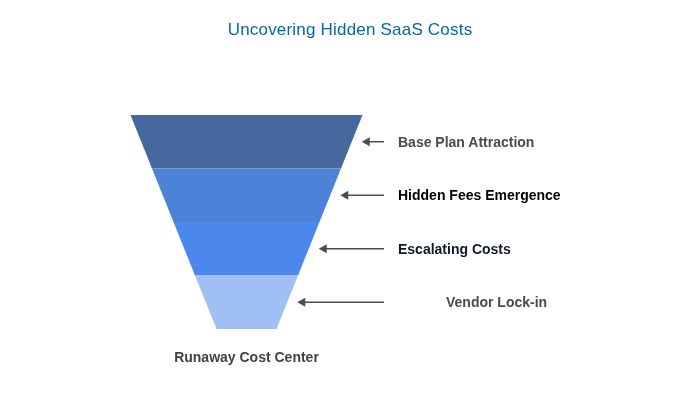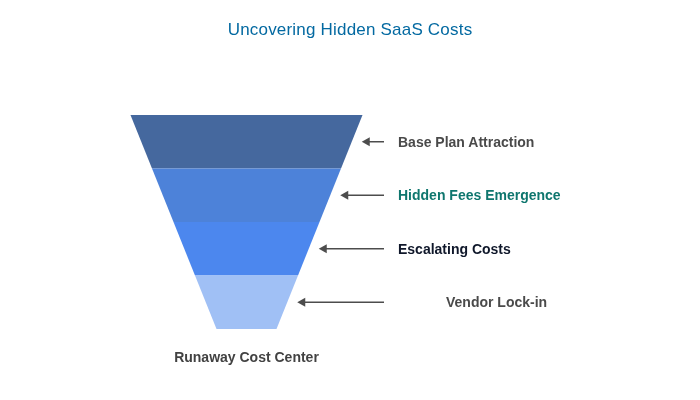--- a/index.html
+++ b/index.html
@@ -65,21 +65,21 @@
       <polygon points="173.5,222 319.5,222 298,275.5 195,275.5" fill="#4C87EE"></polygon>
       <line x1="325.75" y1="248.75" x2="384" y2="248.75" stroke="#4d4d4d" stroke-width="1.5"></line>
       <polygon points="318.75,248.75 326.75,244.25 326.75,253.25" fill="#4d4d4d"></polygon>
       <polygon points="195,275.5 298,275.5 276.5,329 216.5,329" fill="#A0C0F5"></polygon>
       <line x1="304.25" y1="302.25" x2="384" y2="302.25" stroke="#4d4d4d" stroke-width="1.5"></line>
       <polygon points="297.25,302.25 305.25,297.75 305.25,306.75" fill="#4d4d4d"></polygon>
     </svg>
 
   <div class="annotation-label" id="ann-0" style="left: 398px; top: 132.75px; color: rgb(74, 74, 74);">Base Plan Attraction</div>
 
-  <div class="annotation-label" id="ann-1" style="left: 398px; top: 186.25px; color: #0f766e;">Hidden Fees Emergence</div>
+  <div class="annotation-label" id="ann-1" style="left: 398px; top: 186.25px; color: #000000;">Hidden Fees Emergence</div>
 
   <div class="annotation-label" id="ann-2" style="left: 398px; top: 239.75px; color: #0f172a;">Escalating Costs</div>
 
   <div class="annotation-label" id="ann-3" style="left: 398px; top: 293.25px; color: rgb(74, 74, 74); margin-left: 48px;">Vendor Lock-in</div>
 
   <div class="axis-label" id="bottom-label" style="left: 96.5px; top: 349px;">Runaway Cost Center</div>
 
 </div>
 
 </body></html>

